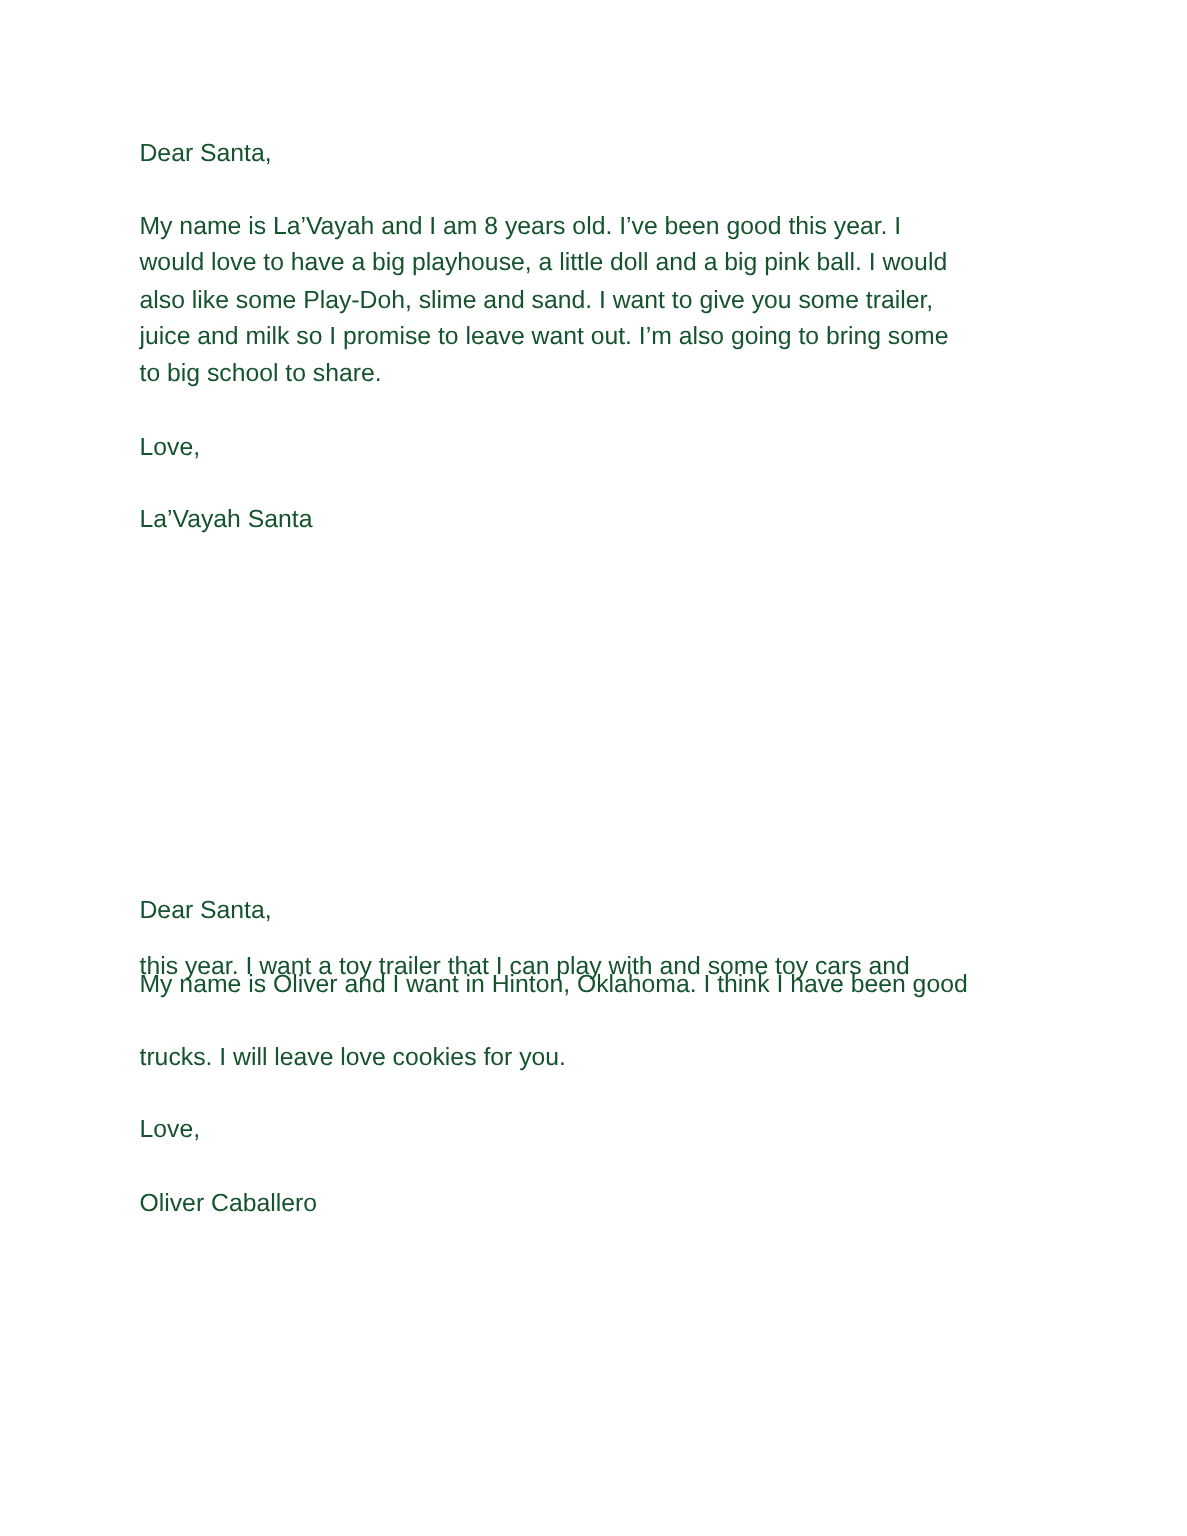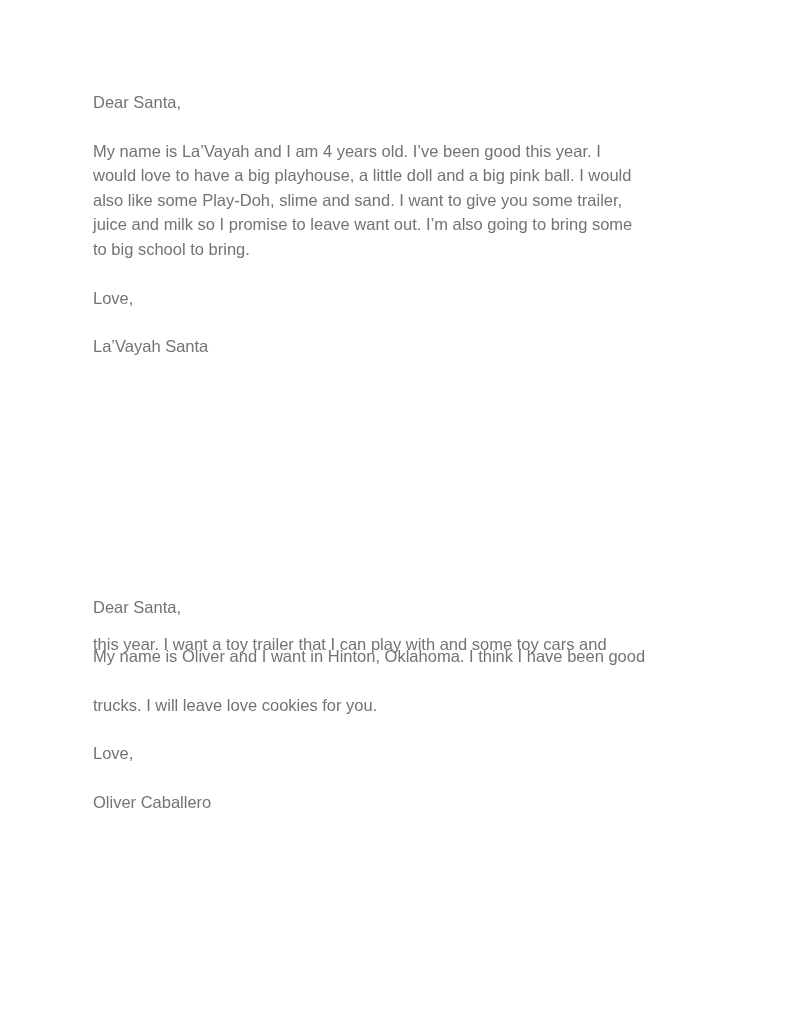--- a/index.html
+++ b/index.html
@@ -1,33 +1,33 @@
 <!DOCTYPE html>
 <html><head>
   <meta charset="utf-8">
   <style>
     html, body { margin: 0; padding: 0; background: #ffffff; }
     body { width: 791px; height: 1024px; position: relative; overflow: hidden; }
     .page {
       position: absolute; left: 0; top: 0; width: 722px; height: 1024px; background: #fff;
-      font-family: "Liberation Sans", sans-serif; color: #737373; font-size: 16.5px; line-height: 24.5px;
+      font-family: "Liberation Sans", sans-serif; color: #14532d; font-size: 16.5px; line-height: 24.5px;
     }
     .line { position: absolute; left: 93px; white-space: nowrap; }
   </style>
 </head>
 <body>
 
 <div class="page">
   <div>
     <div class="line" style="top:90px">Dear Santa,</div>
-    <div class="line" style="top:139px">My name is La’Vayah and I am 4 years old. I’ve been good this year. I</div>
+    <div class="line" style="top:139px">My name is La’Vayah and I am 8 years old. I’ve been good this year. I</div>
     <div class="line" style="top:163px">would love to have a big playhouse, a little doll and a big pink ball. I would</div>
     <div class="line" style="top:188px">also like some Play-Doh, slime and sand. I want to give you some trailer,</div>
     <div class="line" style="top:212px">juice and milk so I promise to leave want out. I’m also going to bring some</div>
-    <div class="line" style="top:237px">to big school to bring.</div>
+    <div class="line" style="top:237px">to big school to share.</div>
     <div class="line" style="top:286px">Love,</div>
     <div class="line" style="top:334px">La’Vayah Santa</div>
   </div>
 
   <div>
     <div class="line" style="top:595px">Dear Santa,</div>
     <div class="line" style="top:644px">My name is Oliver and I want in Hinton, Oklahoma. I think I have been good</div>
     <div class="line" style="top:632px">this year. I want a toy trailer that I can play with and some toy cars and</div>
     <div class="line" style="top:693px">trucks. I will leave love cookies for you.</div>
     <div class="line" style="top:741px">Love,</div>

